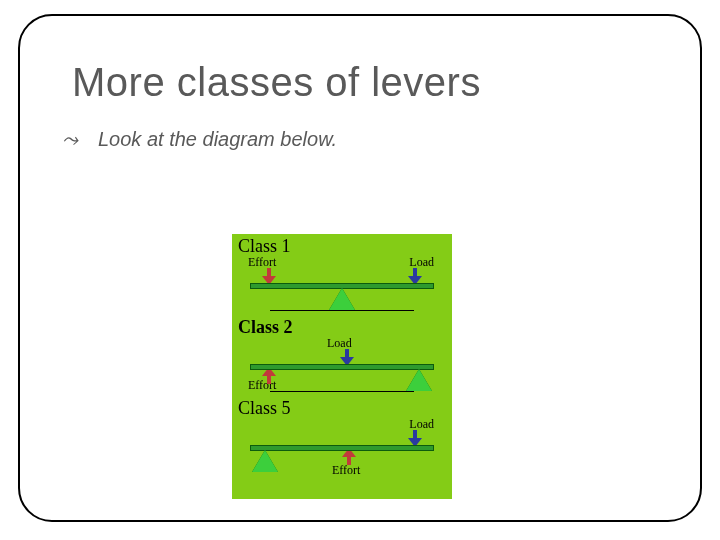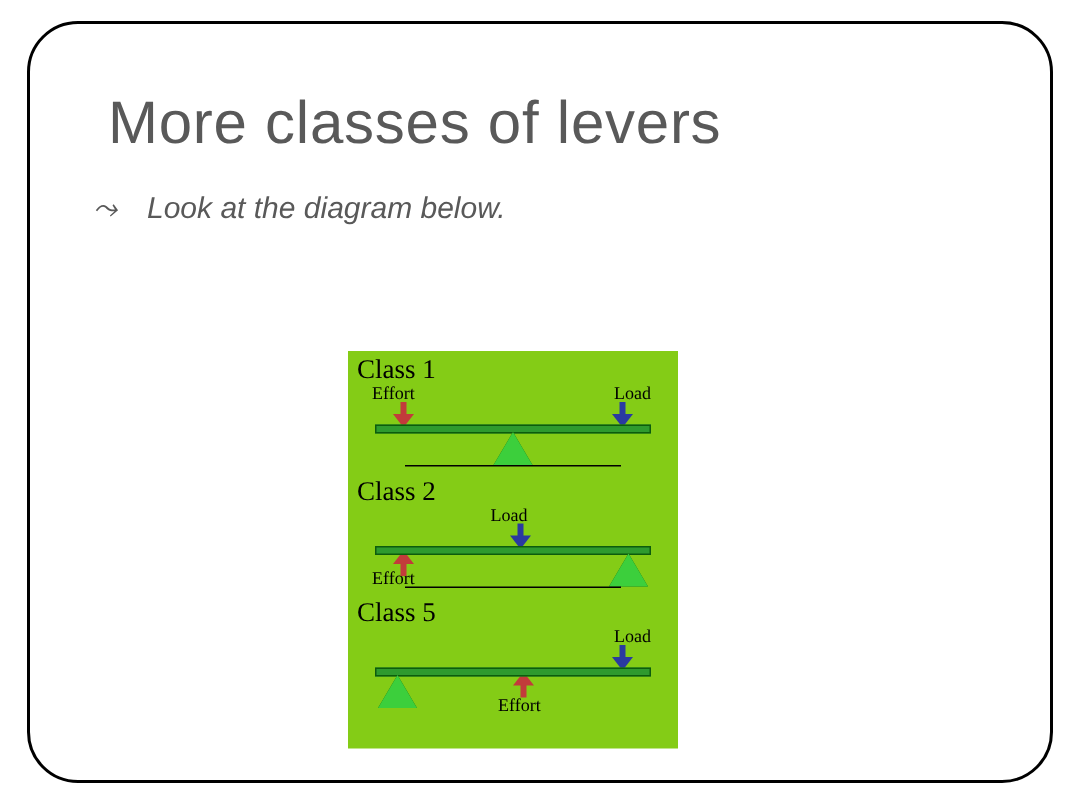--- a/index.html
+++ b/index.html
@@ -168,21 +168,21 @@
     <div class="lever-row">
       <span class="small-label" style="left:16px; top:-2px;">Effort</span>
       <span class="small-label" style="right:18px; top:-2px;">Load</span>
       <div class="arrow red" style="left:32px;"></div>
       <div class="arrow blue" style="right:32px;"></div>
       <div class="bar"></div>
       <div class="fulcrum" style="left:97px;"></div>
       <div class="underline"></div>
     </div>
 
-    <div class="class-label" style="margin-top:6px;">Class 2</div>
+    <div class="class-label" style="margin-top:6px;font-weight:bold;">Class 2</div>
     <div class="lever-row">
       <span class="small-label" style="left:95px; top:-2px;">Load</span>
       <span class="small-label" style="left:16px; top:40px;">Effort</span>
       <div class="arrow blue" style="left:110px;"></div>
       <div class="arrow red up" style="left:32px;"></div>
       <div class="bar"></div>
       <div class="fulcrum" style="right:20px;"></div>
       <div class="underline"></div>
     </div>
 

